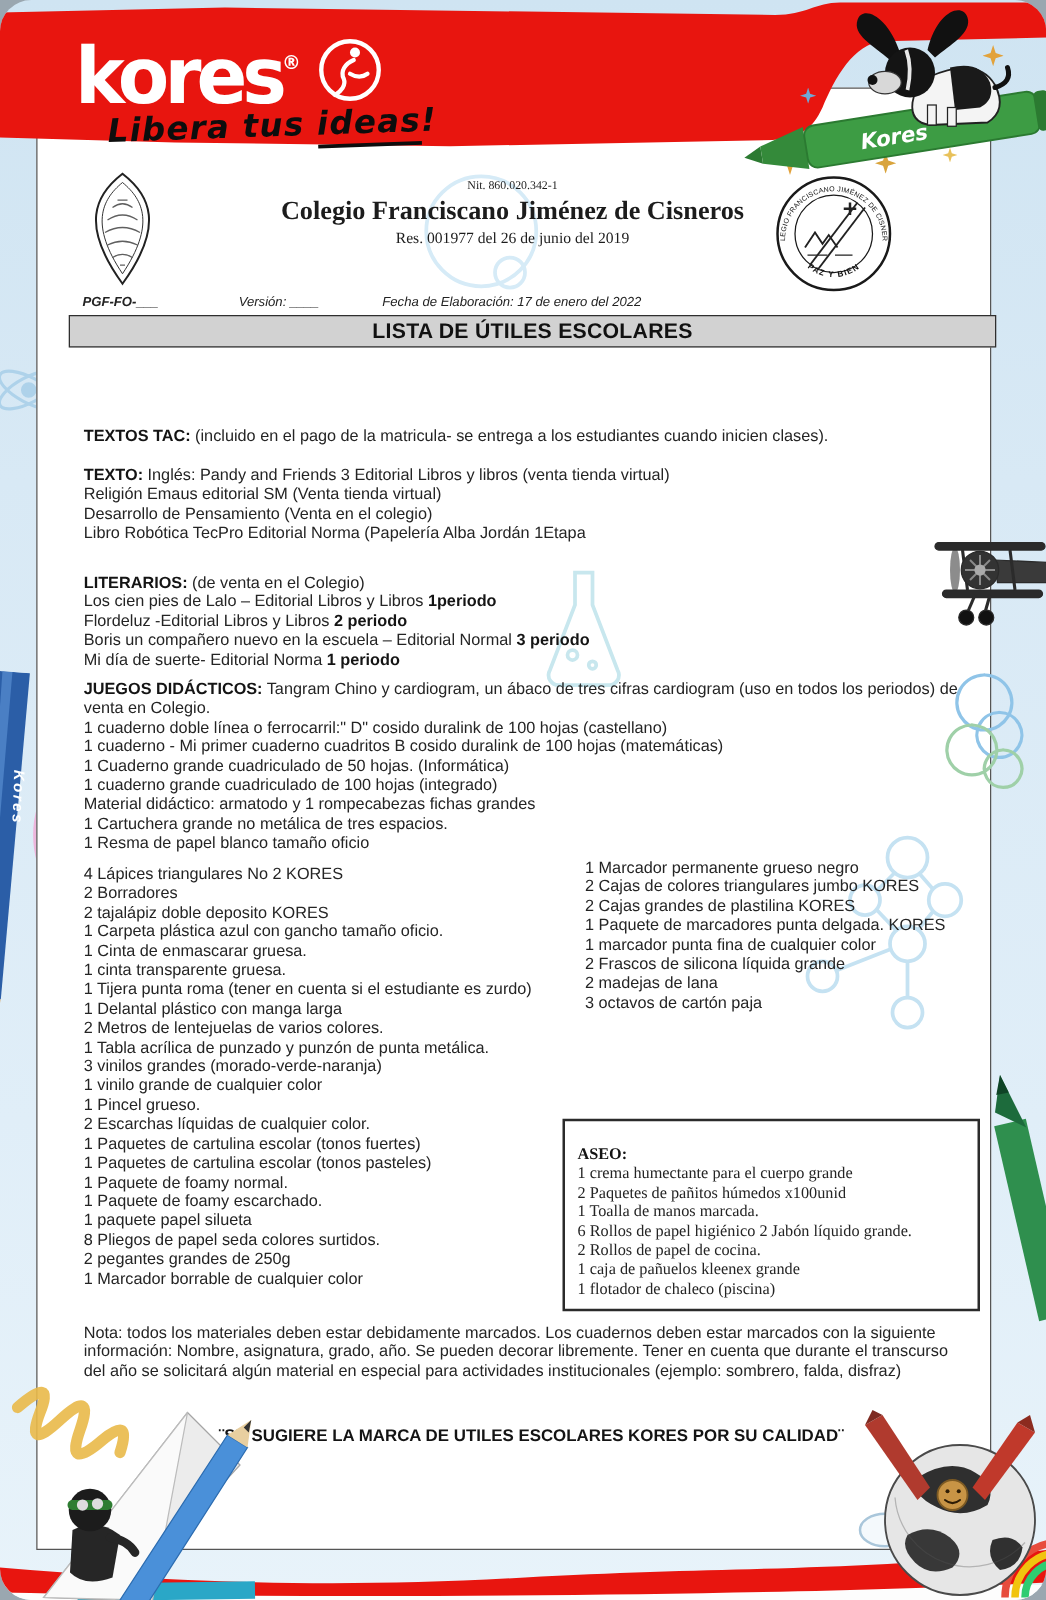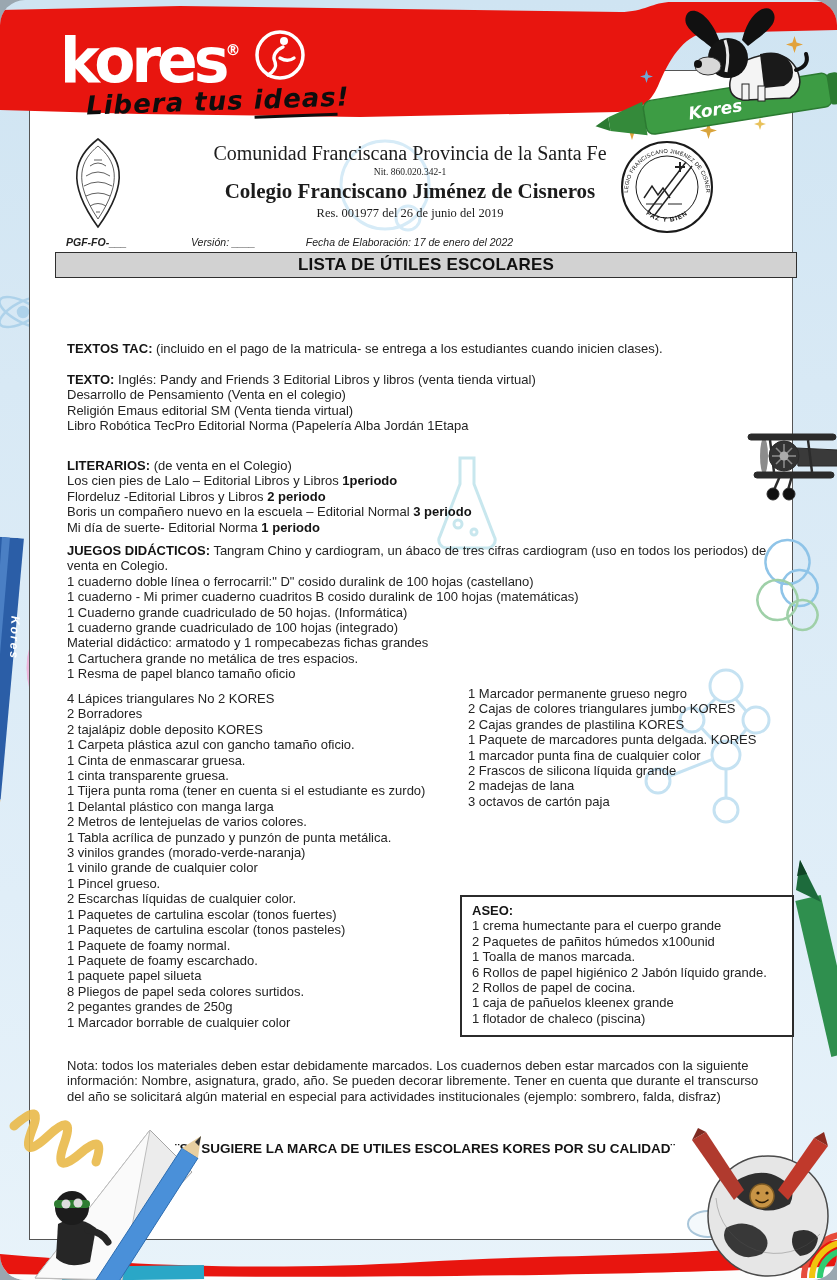--- a/index.html
+++ b/index.html
@@ -42,21 +42,21 @@
   
   .doc{font-size:13px;line-height:15.4px;color:#242424;}
   .doc b{font-weight:bold;color:#141414;}
   .li{white-space:normal;}
   .sec-textos{left:67px;top:341px;width:708px;}
   .sec-texto{left:67px;top:372px;width:708px;}
   .sec-lit{left:67px;top:458px;width:708px;}
   .sec-juegos{left:67px;top:543px;width:712px;}
   .left-col{left:67px;top:691px;width:424px;}
   .right-col{left:468px;top:686px;width:330px;}
-  .aseo{left:460px;top:895px;width:310px;border:2px solid #2b2b2b;padding:6px 10px 9px 10px;background:rgba(255,255,255,.85);}
+  .aseo{left:450px;top:895px;width:310px;border:2px solid #2b2b2b;padding:18px 10px 9px 10px;background:rgba(255,255,255,.85);font-family:Liberation Serif, serif;}
   .nota{left:67px;top:1058px;width:708px;}
   .slogan{left:55px;top:1141px;width:740px;text-align:center;font-weight:bold;font-size:13.5px;color:#141414;}
   
   .bottom-white{left:0;top:1268px;width:837px;height:12px;background:#fdfdfd;z-index:5;}
   .red-wave{left:0;top:1232px;width:837px;height:48px;z-index:6;}
   .teal-bar{left:62px;top:1266px;width:142px;height:14px;background:#2aa7c7;transform:rotate(-.8deg);z-index:7;}
   .blue-pencil{left:-12px;top:536px;width:44px;height:340px;transform:rotate(4deg);transform-origin:top left;z-index:5;}
   .green-crayon{left:778px;top:846px;width:80px;height:220px;z-index:5;}
 </style>
 </head>
@@ -273,21 +273,20 @@
     <g stroke="#222" fill="none" stroke-width="1.5">
       <line x1="28" y1="72" x2="66" y2="22"></line>
         <line x1="34" y1="76" x2="72" y2="26"></line>
       <path d="M60,32 v-10 M55,27 h10" stroke-width="2"></path>
       <path d="M24,58 l8,-12 l6,9 l5,-7 l7,10"></path>
       <path d="M26,64 h16 M48,64 h14" stroke-width="1"></path>
     </g>
   </svg>
 
   <div class="abs hdr-text content">
-    <div class="hdr-community">Comunidad Franciscana Provincia de la Santa Fe</div>
     <div class="hdr-nit">Nit. 860.020.342-1</div>
     <div class="hdr-school">Colegio Franciscano Jiménez de Cisneros</div>
     <div class="hdr-res">Res. 001977 del 26 de junio del 2019</div>
   </div>
 
   <div class="abs form-row content">
     <b class="form-code">PGF-FO-___</b>
     <span class="form-version">Versión: ____</span>
     <span>Fecha de Elaboración: 17 de enero del 2022</span>
   </div>
@@ -295,22 +294,22 @@
   <div class="abs title-bar content">LISTA DE ÚTILES ESCOLARES</div>
 
 
   <div class="abs doc sec-textos content">
     <b>TEXTOS TAC:</b><span> (incluido en el pago de la matricula- se entrega a los estudiantes cuando inicien clases).</span>
   </div>
 
   <div class="abs doc sec-texto content">
     <div class="li"><b>TEXTO:</b><span> Inglés: Pandy and Friends 3 Editorial Libros y libros (venta tienda virtual)</span></div>
     <div>
+        <div class="li">Religión Emaus editorial SM (Venta tienda virtual)</div>
         <div class="li">Desarrollo de Pensamiento (Venta en el colegio)</div>
-        <div class="li">Religión Emaus editorial SM (Venta tienda virtual)</div>
         <div class="li">Libro Robótica  TecPro Editorial Norma (Papelería Alba Jordán 1Etapa</div>
       </div>
   </div>
 
   <div class="abs doc sec-lit content">
     <div class="li"><b>LITERARIOS:</b><span> (de venta en el Colegio)</span></div>
     <div>
         <div class="li"><span>Los cien pies de Lalo – Editorial Libros y Libros  </span><b>1periodo</b></div>
         <div class="li"><span>Flordeluz -Editorial Libros y Libros </span><b>2 periodo</b></div>
         <div class="li"><span>Boris un compañero nuevo en la escuela – Editorial Normal </span><b>3 periodo</b></div>

